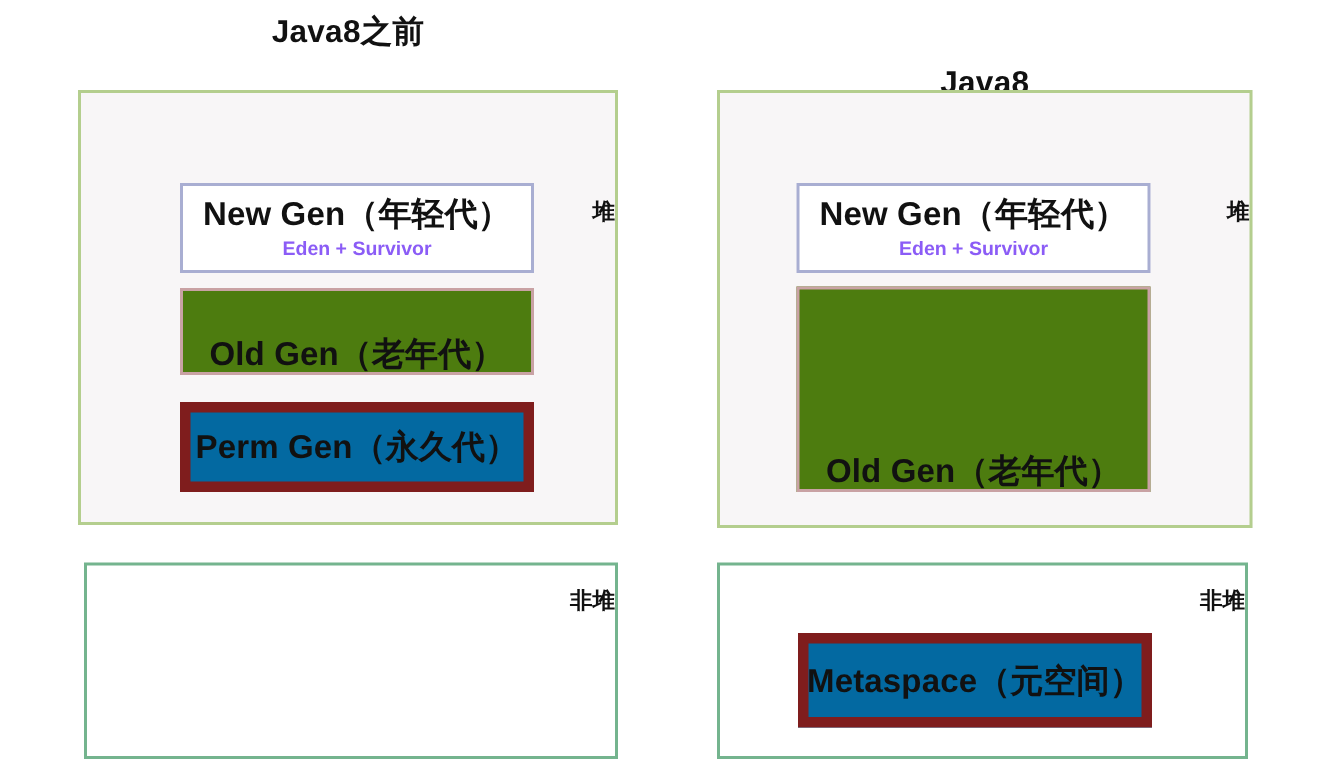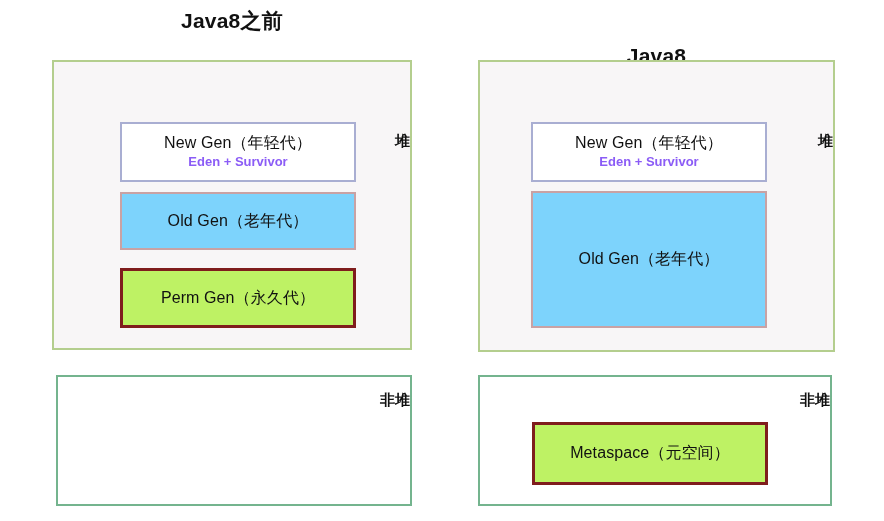--- a/index.html
+++ b/index.html
@@ -66,29 +66,30 @@
     flex-direction: column;
     align-items: center;
     justify-content: center;
   }
   .gen-new {
     border: 2px solid #a9aed2;
     background: #ffffff;
   }
   .gen-old {
     border: 2px solid #c9a2a4;
-    background: #7dd3fc;
+    background: #4d7c0f;
+    justify-content: flex-end;
   }
   .gen-perm {
-    border: 3px solid #7f1d1d;
-    background: #bef264;
+    border: 7px solid #7f1d1d;
+    background: #0369a1;
   }
   .gen-title {
-    font-size: 16px;
-    font-weight: 400;
+    font-size: 22px;
+    font-weight: 700;
     color: #111111;
     letter-spacing: 0.1px;
     white-space: nowrap;
     line-height: 1.15;
   }
   .gen-sub {
     margin-top: 3px;
     font-size: 13px;
     font-weight: 600;
     color: #8b5cf6;

